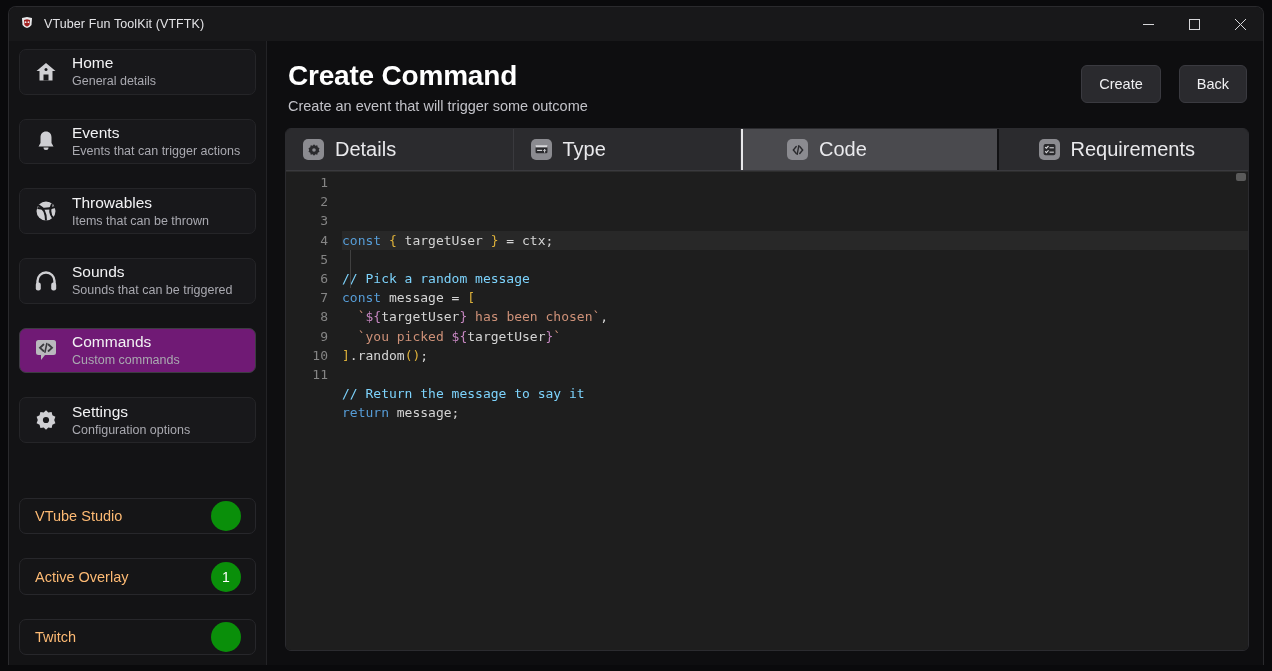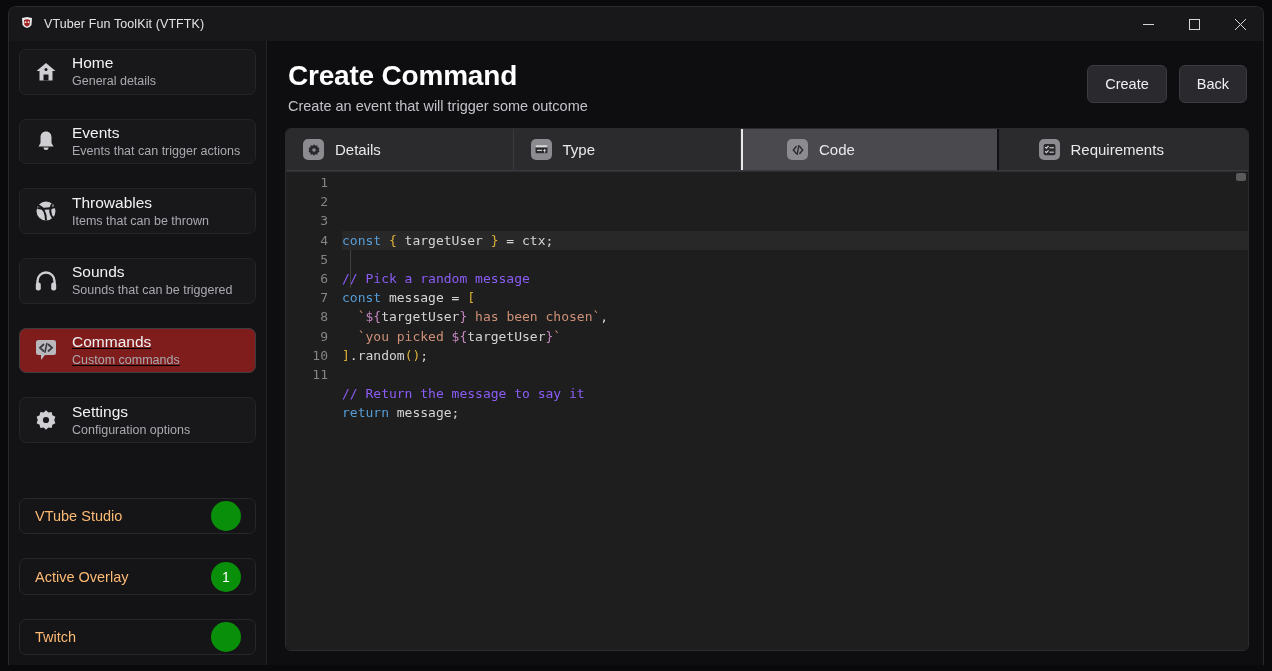--- a/index.html
+++ b/index.html
@@ -84,23 +84,22 @@
     border: 1px solid #252528;
     border-radius: 7px;
     height: 63px;
     display: flex;
     align-items: center;
     padding: 0 12px;
     gap: 12px;
     cursor: pointer;
   }
   .nav-item.active {
-    background: #7f1d1d;
+    background: #701a75;
     border-color: #3c3c41;
-    text-decoration: underline;
   }
   .nav-ico {
     width: 28px; height: 28px;
     flex: 0 0 28px;
     display: flex; align-items: center; justify-content: center;
     color: #cfcfd3;
   }
   .nav-txt { display: flex; flex-direction: column; gap: 1px; min-width: 0; }
   .nav-title {
     font-size: 15.5px;
@@ -160,21 +159,21 @@
     color: #ffffff;
     line-height: 34px;
     letter-spacing: -.2px;
   }
   .page-sub {
     font-size: 14.5px;
     color: #c2c2c8;
     line-height: 20px;
     margin-top: 3px;
   }
-  .header-actions { display: flex; gap: 12px; padding-top: 6px; }
+  .header-actions { display: flex; gap: 18px; padding-top: 6px; }
   .btn {
     background: #2a2a2e;
     border: 1px solid #3a3a40;
     border-radius: 6px;
     color: #f0f0f3;
     font-size: 14.5px;
     padding: 10px 17px;
     cursor: pointer;
     font-family: "Liberation Sans", sans-serif;
   }
@@ -198,21 +197,21 @@
     border-bottom: 1px solid #3a3a3e;
   }
   .tab {
     flex: 1 1 0;
     display: flex;
     align-items: center;
     gap: 11px;
     padding: 0 17px;
     cursor: pointer;
     color: #e9e9ec;
-    font-size: 15px;
+    font-size: 20px;
     border-right: 1px solid #3a3a3e;
     background: #2b2b2e;
   }
   .tab:last-child { border-right: none; padding-left: 40px; }
   .tab.active {
     background: #4a4a4e;
     border-left: 2px solid #e8e8ea;
     border-right: 2px solid #111113;
     padding-left: 44px;
   }
@@ -260,21 +259,21 @@
   }
   .code-line { height: 19.2px; }
   .code-line.hl { background: #282828; }
   .indent-guide {
     position: absolute;
     left: 0px; top: 76.8px;
     width: 1px; height: 38.4px;
     background: #404040;
   }
   .kw   { color: #569cd6; }
-  .cmt  { color: #8b5cf6; }
+  .cmt  { color: #7dd3fc; }
   .str  { color: #ce9178; }
   .br-y { color: #ddb13a; }
   .plain{ color: #d4d4d4; }
   .tpl  { color: #c586c0; }
 
   .ed-scroll-track {
     position: absolute;
     right: 0; top: 0;
     width: 14px; height: 100%;
     background: transparent;

